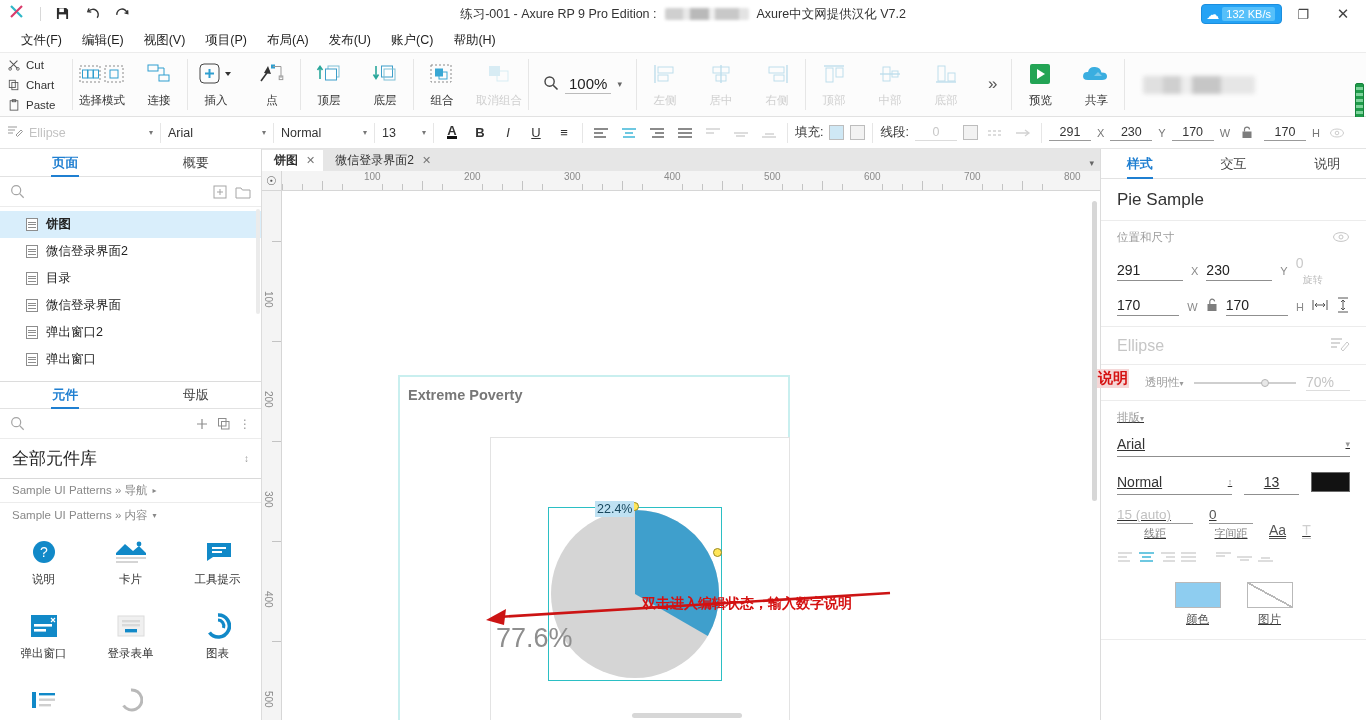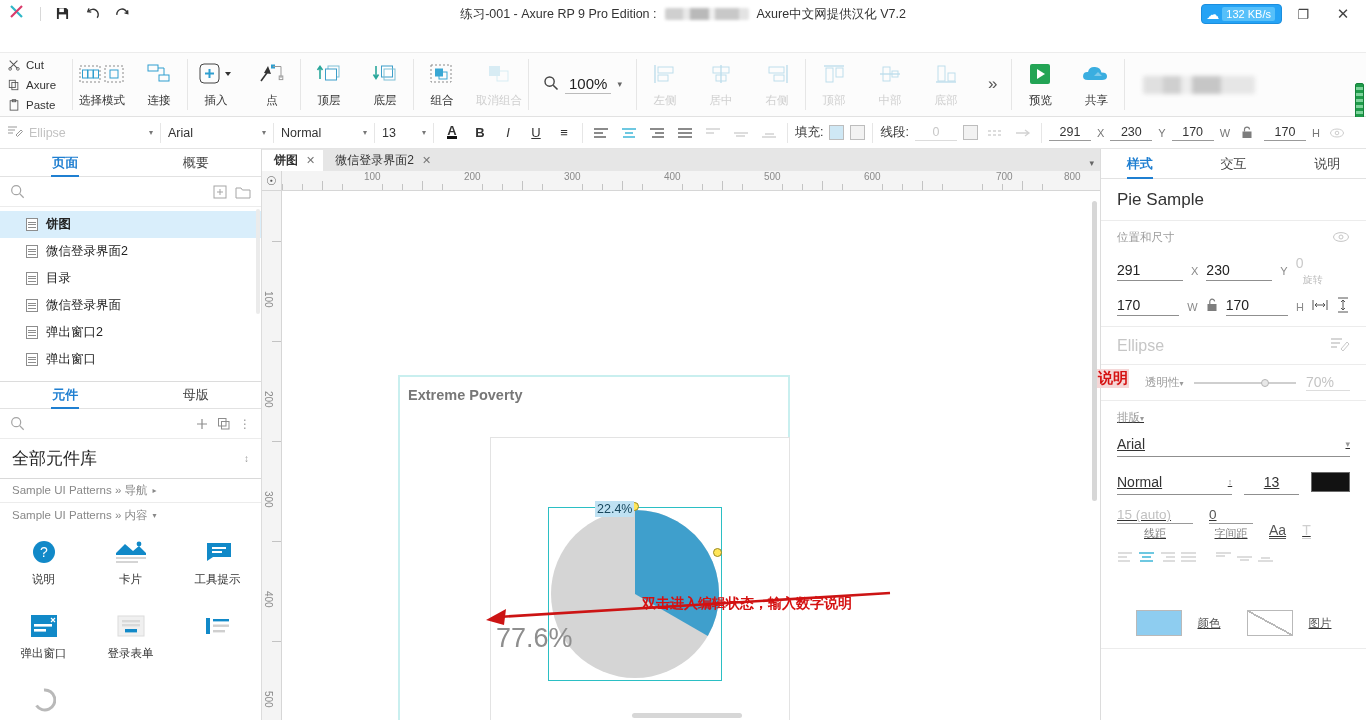--- a/index.html
+++ b/index.html
@@ -255,21 +255,21 @@
   .lh-row{ display:flex; gap:16px; align-items:flex-end; margin-top:12px; }
   .lh-item{ display:flex; flex-direction:column; align-items:center; gap:2px; }
   .lh-in{ width:76px; border-bottom:1px solid #9a9a9a; font-size:13.5px; color:#c0c0c0;
           text-align:left; padding-bottom:1px; }
   .lh-in.b{ width:44px; color:#555; }
   .lh-lbl{ font-size:11px; color:#7e7e7e; }
   .aa-ico{ font-size:14px; color:#555; border-bottom:1px solid #555; margin-bottom:2px; }
   .align-row{ display:flex; gap:4px; margin-top:10px; align-items:center; color:#cfcfcf; }
   .align-row .on{ color:#3fb6d8; }
   .fill-row{ display:flex; gap:26px; justify-content:center; margin-top:16px; }
-  .fill-item{ display:flex; flex-direction:row; align-items:center; gap:16px; font-size:11.5px; color:#555;margin-top:28px; }
+  .fill-item{ display:flex; flex-direction:column; align-items:center; gap:4px; font-size:11.5px; color:#555; }
   .fill-sw{ width:46px; height:26px; border:1px solid #b9b9b9; }
   .fill-sw.blue{ background:#8ecdf0; }
   .fill-sw.img{ background:#fff; position:relative; }
   .fill-sw.img:after{ content:""; position:absolute; left:0; top:0; width:100%; height:100%;
                       background:linear-gradient(to top right,transparent 48%,#b9b9b9 48%,#b9b9b9 52%,transparent 52%); }
   .last-sec{ padding:8px 16px; display:flex; align-items:center; gap:12px; }
   .wm{
     position:absolute; left:24px; top:370px; font-size:38px; color:#e9eef2; font-weight:bold;
     letter-spacing:1px; pointer-events:none; user-select:none;
   }
@@ -317,38 +317,48 @@
     <div class="tb-right">
       <div class="net-badge">
         <span class="cloud">☁</span>
         <span class="spd">132 KB/s</span>
       </div>
       <div class="win-btn">❐</div>
       <div class="win-btn close">✕</div>
     </div>
   </div>
 
+  <div class="menubar">
+    <div class="menu-item">文件(F)</div>
+    <div class="menu-item">编辑(E)</div>
+    <div class="menu-item">视图(V)</div>
+    <div class="menu-item">项目(P)</div>
+    <div class="menu-item">布局(A)</div>
+    <div class="menu-item">发布(U)</div>
+    <div class="menu-item">账户(C)</div>
+    <div class="menu-item">帮助(H)</div>
+  </div>
 
   <div class="ribbon">
 
     <div class="clip-col">
       <div class="clip-row">
         <svg viewBox="0 0 14 14">
             <path d="M2 2 L11 11 M11 2 L2 11" stroke="#555" stroke-width="1.2" fill="none"></path>
             <circle cx="2.5" cy="11.5" r="1.6" fill="none" stroke="#555"></circle>
             <circle cx="11.5" cy="11.5" r="1.6" fill="none" stroke="#555"></circle>
           </svg>
         <span>Cut</span>
       </div>
       <div class="clip-row">
         <svg viewBox="0 0 14 14">
             <rect x="1.5" y="1.5" width="7" height="8.5" fill="none" stroke="#555"></rect>
             <rect x="4.5" y="4" width="7" height="8.5" fill="none" stroke="#555"></rect>
           </svg>
-        <span>Axure</span>
+        <span>Chart</span>
       </div>
       <div class="clip-row">
         <svg viewBox="0 0 14 14">
             <rect x="2.5" y="2" width="9" height="11" fill="none" stroke="#555"></rect>
             <rect x="5" y="0.8" width="4" height="2.4" fill="none" stroke="#555"></rect>
           </svg>
         <span>Paste</span>
       </div>
     </div>
 
@@ -874,20 +884,29 @@
                 <rect x="2" y="2" width="26" height="20" fill="#f0f0f0" stroke="#dcdcdc"></rect>
                 <rect x="6" y="6" width="18" height="2.4" fill="#d9d9d9"></rect>
                 <rect x="6" y="10" width="18" height="2.4" fill="#d9d9d9"></rect>
                 <rect x="9" y="15" width="12" height="3.4" fill="#1189c8"></rect>
               </svg>
           </span>
           <span>登录表单</span>
         </div>
         <div class="widget">
           <span class="wic">
+            <svg width="26" height="26" viewBox="0 0 26 26">
+                <path d="M13 2 A11 11 0 1 1 4.5 19.5" fill="none" stroke="#1189c8" stroke-width="3.6"></path>
+                <path d="M13 7 A6 6 0 0 1 18.5 15" fill="none" stroke="#1189c8" stroke-width="3.2"></path>
+              </svg>
+          </span>
+          <span>图表</span>
+        </div>
+        <div class="widget">
+          <span class="wic">
             <svg width="30" height="22" viewBox="0 0 30 22">
                 <rect x="3" y="3" width="4" height="16" fill="#1189c8"></rect>
                 <rect x="10" y="4" width="16" height="2.4" fill="#1189c8"></rect>
                 <rect x="10" y="9.5" width="16" height="2.4" fill="#cfcfcf"></rect>
                 <rect x="10" y="15" width="12" height="2.4" fill="#cfcfcf"></rect>
               </svg>
           </span>
           <span></span>
         </div>
         <div class="widget">
@@ -918,21 +937,21 @@
 
     <div class="ruler-corner">☉</div>
 
     <div class="ruler-h">
       <span class="rtick" style="left:100px">100</span>
       <span class="rtick" style="left:200px">200</span>
       <span class="rtick" style="left:300px">300</span>
       <span class="rtick" style="left:400px">400</span>
       <span class="rtick" style="left:500px">500</span>
       <span class="rtick" style="left:600px">600</span>
-      <span class="rtick" style="left:732px">700</span>
+      <span class="rtick" style="left:700px">700</span>
       <span class="rtick" style="left:800px">800</span>
       <span class="rmark" style="left:20px;height:6px"></span>
         <span class="rmark" style="left:40px;height:6px"></span>
       <span class="rmark" style="left:60px;height:9px"></span>
         <span class="rmark" style="left:80px;height:6px"></span>
       <span class="rmark" style="left:120px;height:6px"></span>
         <span class="rmark" style="left:140px;height:6px"></span>
       <span class="rmark" style="left:160px;height:9px"></span>
         <span class="rmark" style="left:180px;height:6px"></span>
       <span class="rmark" style="left:220px;height:6px"></span>

